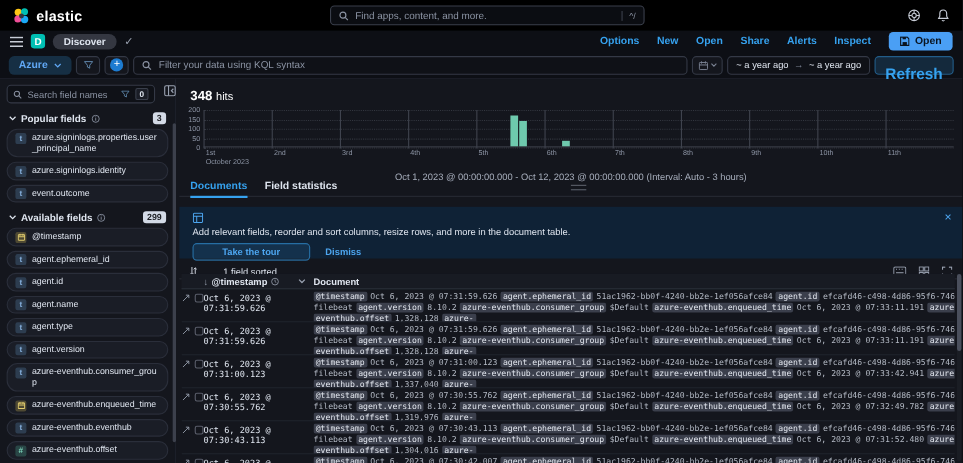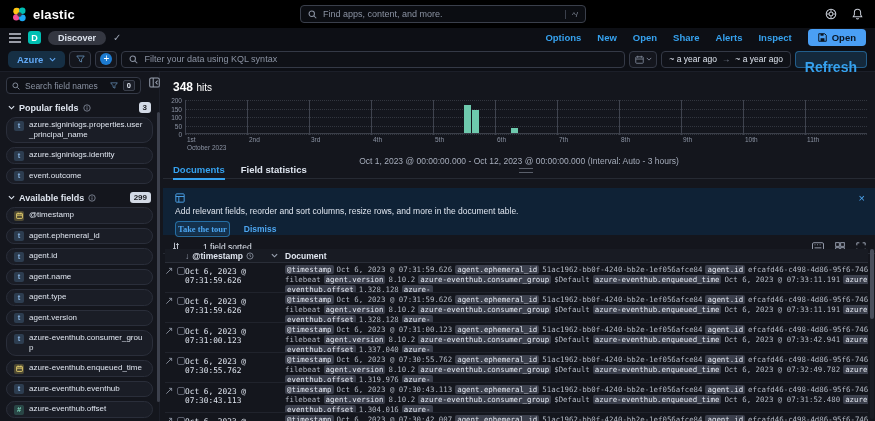--- a/index.html
+++ b/index.html
@@ -76,21 +76,21 @@
   .tab { position:relative; cursor:pointer; }
   .tab.active { color:#36a2ef; }
   .tab.active:after { content:""; position:absolute; left:0; right:0; bottom:-1px; border-bottom:2px solid #36a2ef; }
 
   
   .callout { position:absolute; top:116px; left:0; right:0; height:47px; background:#0f2236; padding:5px 12px; }
   .co-title { display:flex; align-items:center; gap:6px; color:#4da6f0; font-size:9.5px; font-weight:bold; }
   .co-x { position:absolute; right:10px; top:4px; color:#4da6f0; font-size:11px; cursor:pointer; }
   .co-body { font-size:8.5px; color:#dfe5ef; margin-top:3px; }
   .co-btns { display:flex; align-items:center; gap:14px; margin-top:5px; }
-  .tourbtn { background:rgba(54,162,239,.12); border:1px solid rgba(54,162,239,.55); color:#4da6f0; font-size:8.5px; font-weight:bold; padding:2px 2px; border-radius:4px;font-family:Liberation Serif, serif; }
+  .tourbtn { background:rgba(54,162,239,.12); border:1px solid rgba(54,162,239,.55); color:#4da6f0; font-size:8.5px; font-weight:bold; padding:2px 26px; border-radius:4px; }
   .dismiss { color:#4da6f0; font-size:8.5px; font-weight:bold; cursor:pointer; }
 
   
   .sortbar { position:absolute; top:168px; left:0; right:0; height:14px; border-bottom:1px solid #262a33; display:flex; align-items:center; gap:23px; padding:0 9px; font-size:8.5px; color:#dfe5ef; }
   .sortbar .ricons { margin-left:auto; display:flex; gap:11px; align-items:center; }
   .ghead { position:absolute; top:177px; left:2px; right:7px; height:14px; border-bottom:1px solid #2a2e38; display:flex; align-items:center; font-size:8.5px; font-weight:bold; color:#dfe5ef; background:#181b23; }
   .c-ctrl { width:20px; }
   .c-ts { width:97px; display:flex; align-items:center; gap:3px; }
   .c-ts .chev { margin-left:auto; padding-right:4px; }
   .c-doc { flex:1; padding-left:3px; }

